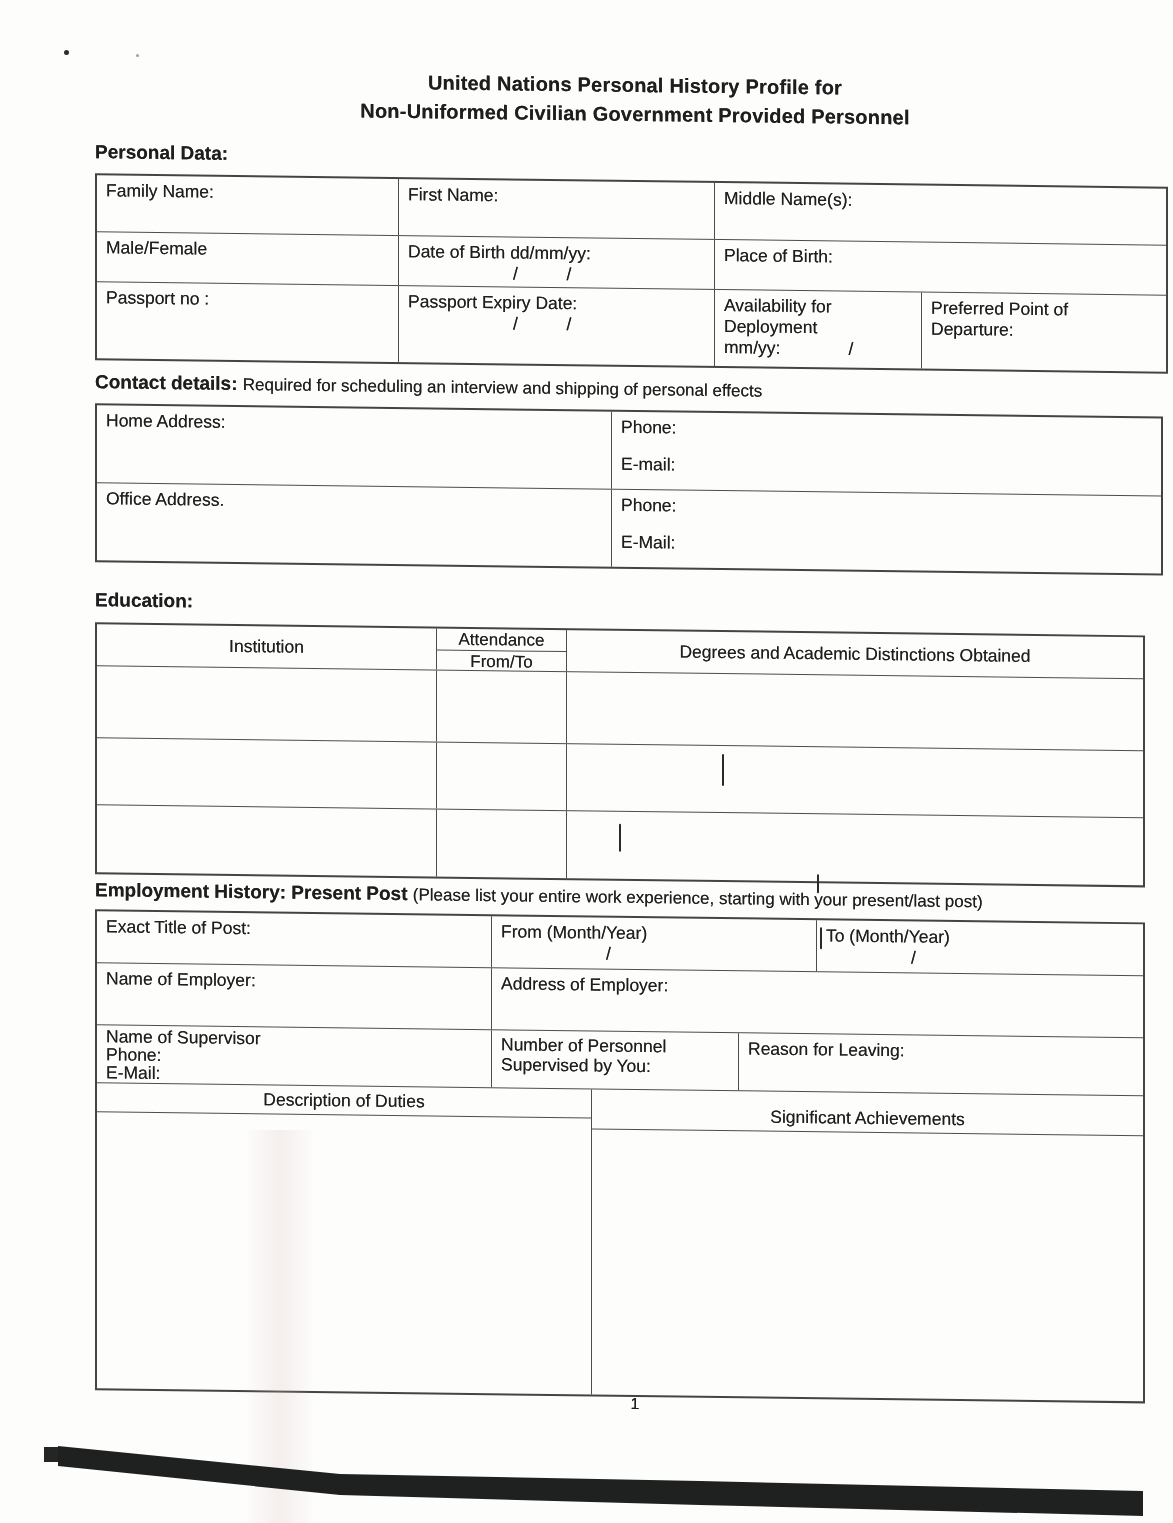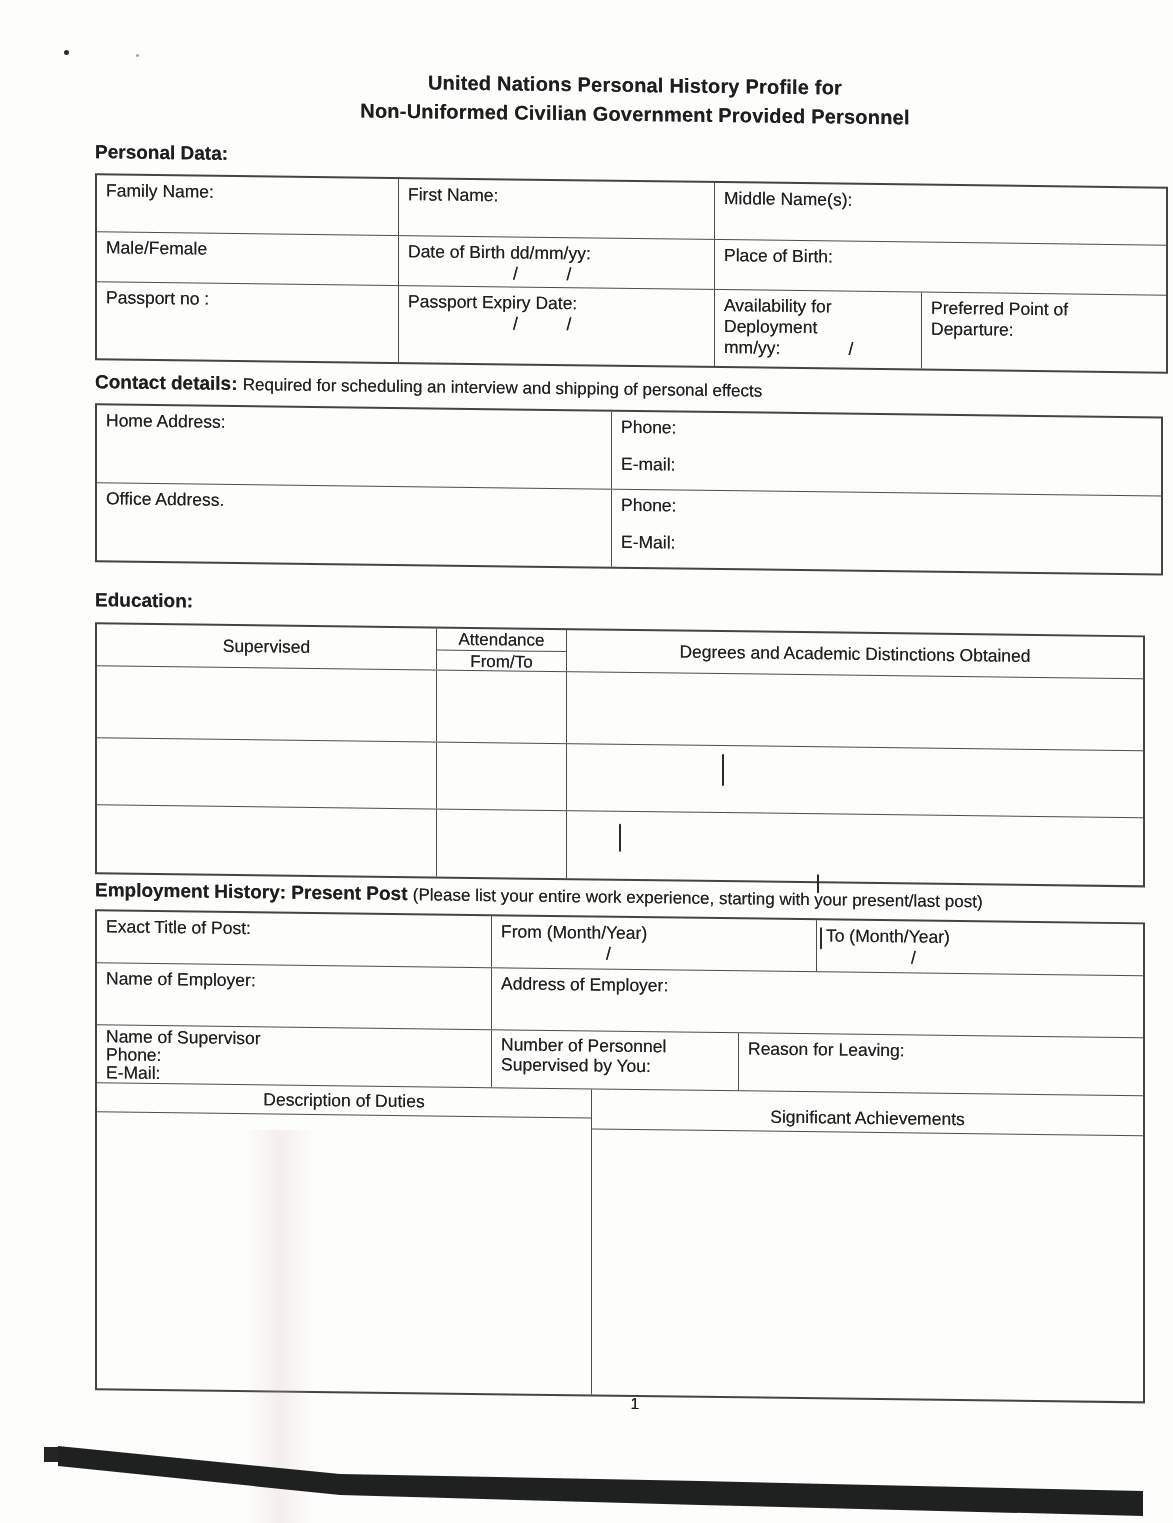--- a/index.html
+++ b/index.html
@@ -122,21 +122,21 @@
           <div>E-Mail:</div>
         </div>
       </div>
     </div>
 
     <div class="h-sec fuzz" style="top:588px;">Education:</div>
 
     <div class="tbl fuzz" style="top:621px;width:1050px;">
       <div class="row edu-head" style="height:42px;">
         <div class="cell" style="flex:0 0 340px;">
-          <span>Supervised</span>
+          <span>Institution</span>
         </div>
         <div class="cell" style="flex:0 0 130px;">
           <div class="att-split">
             <div>Attendance</div>
             <div>From/To</div>
           </div>
         </div>
         <div class="cell" style="flex:1;">
           <span>Degrees and Academic Distinctions Obtained</span>
         </div>

